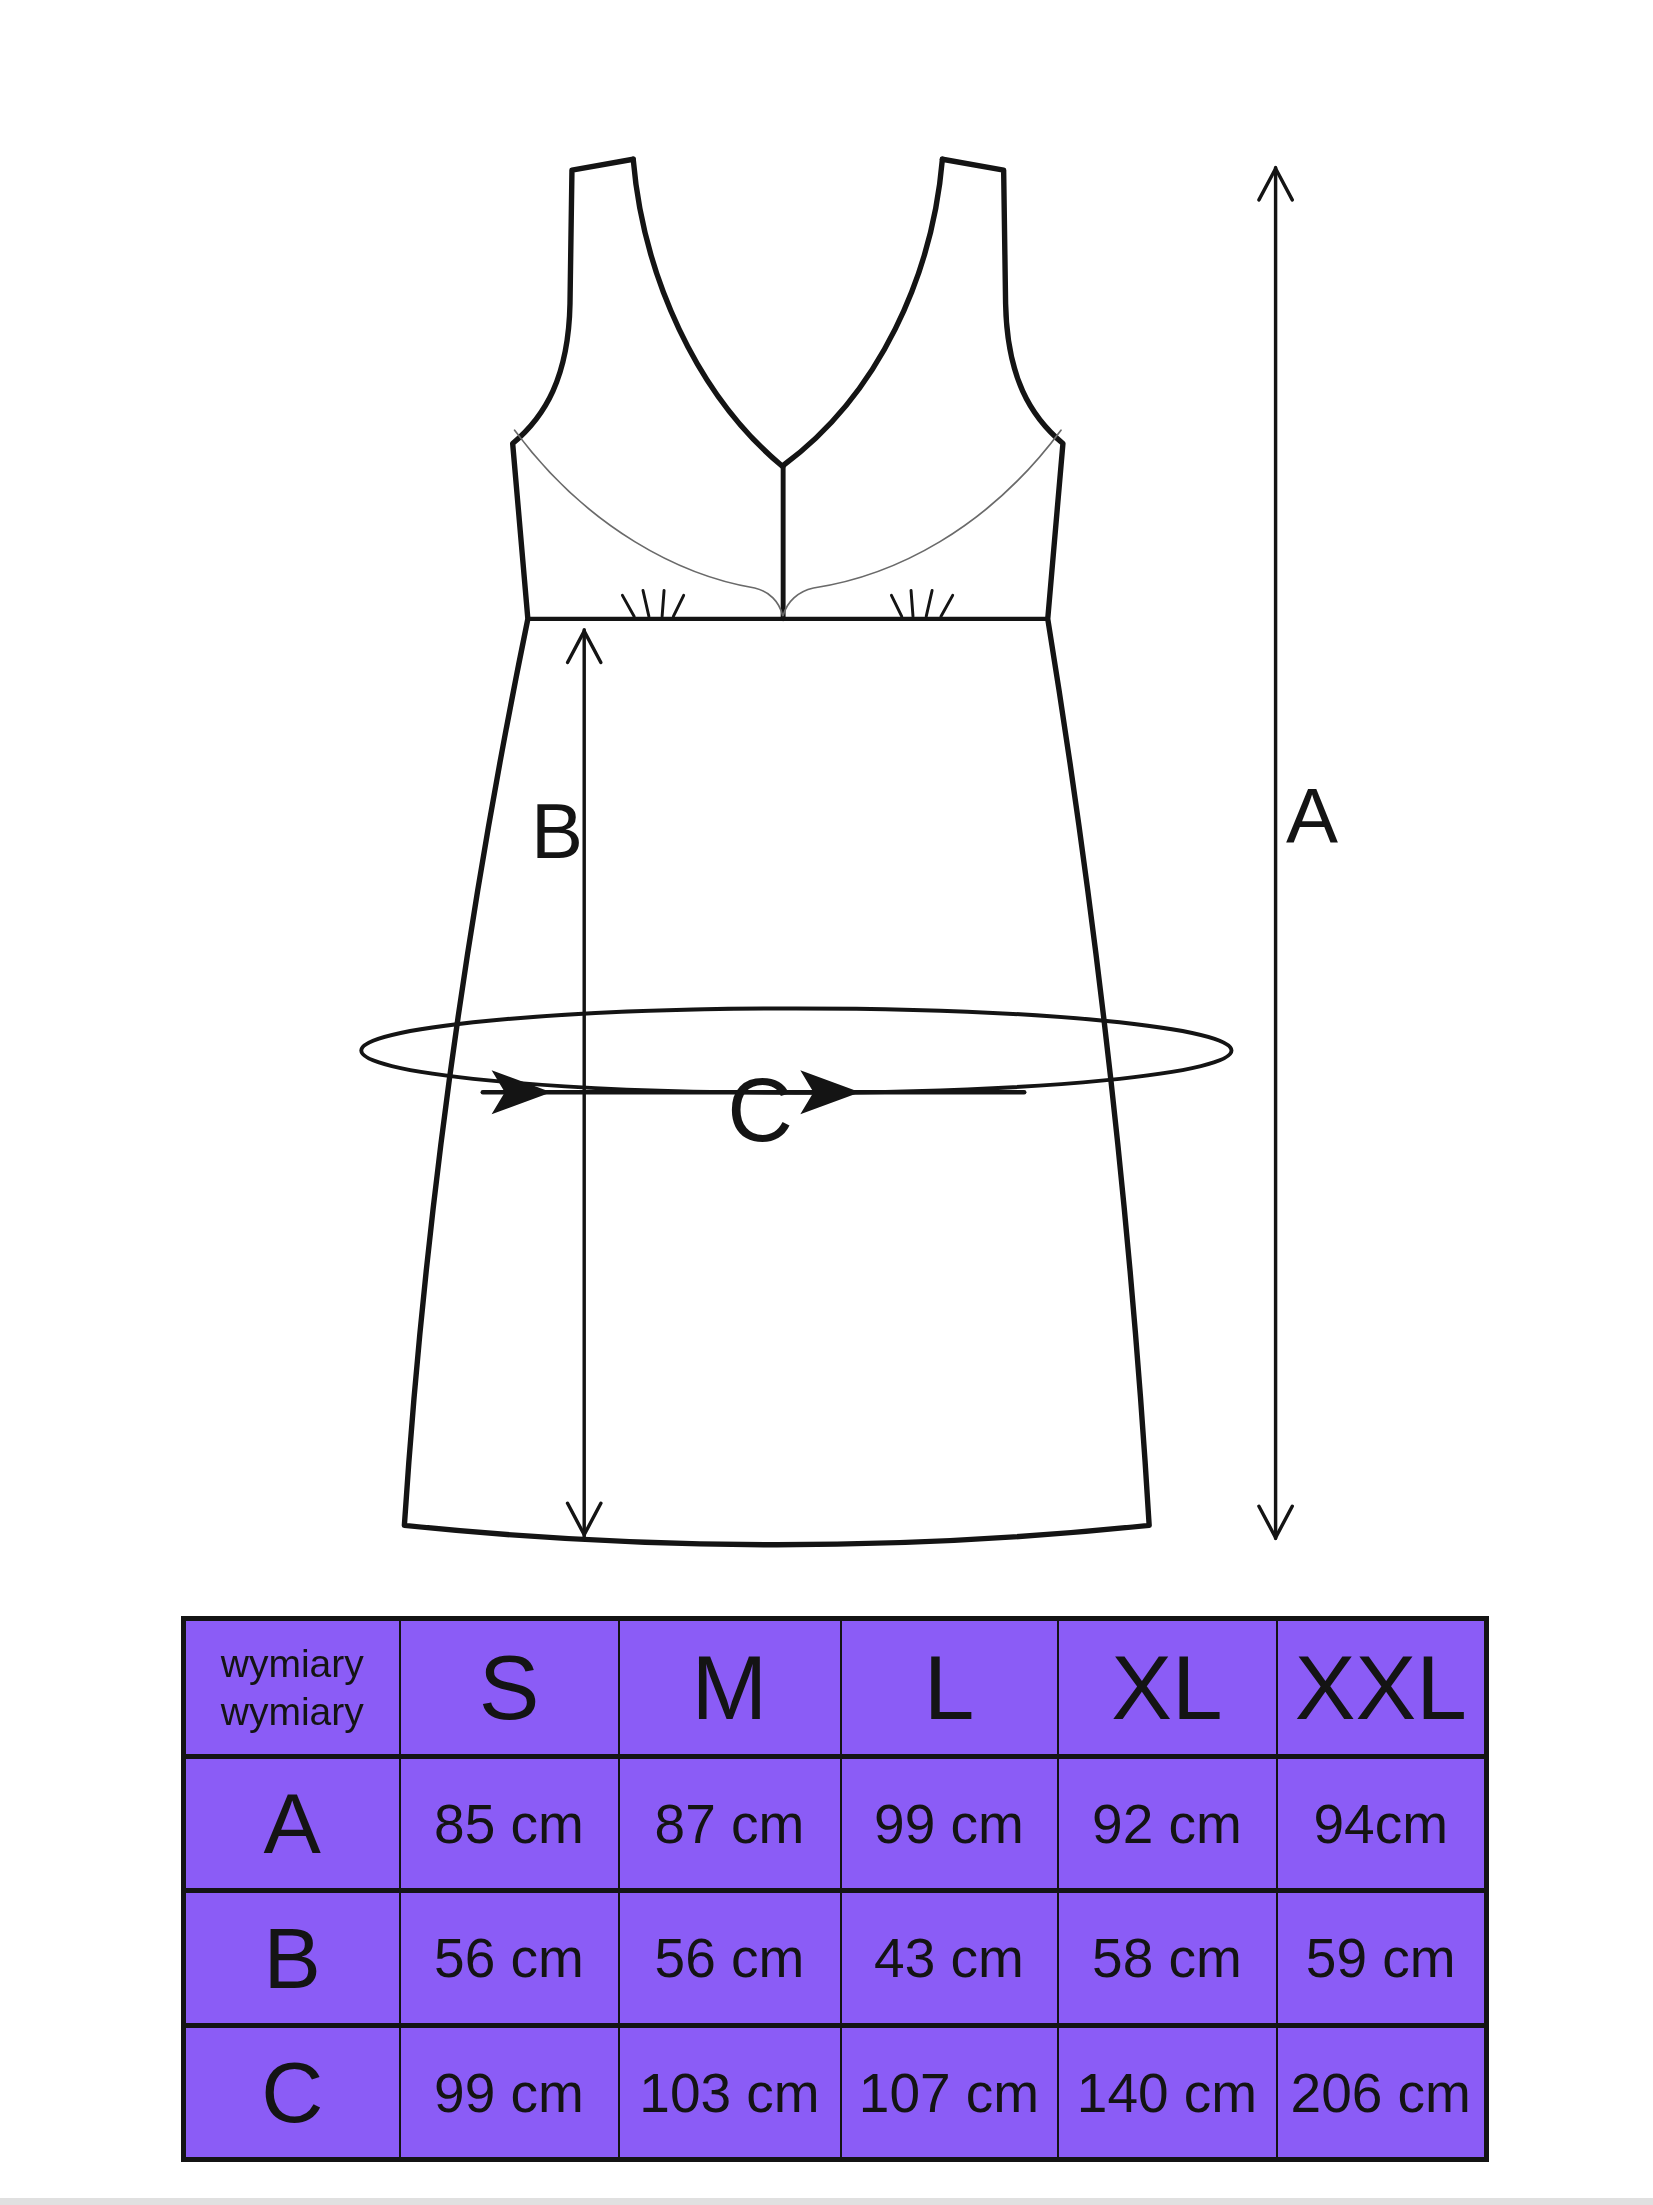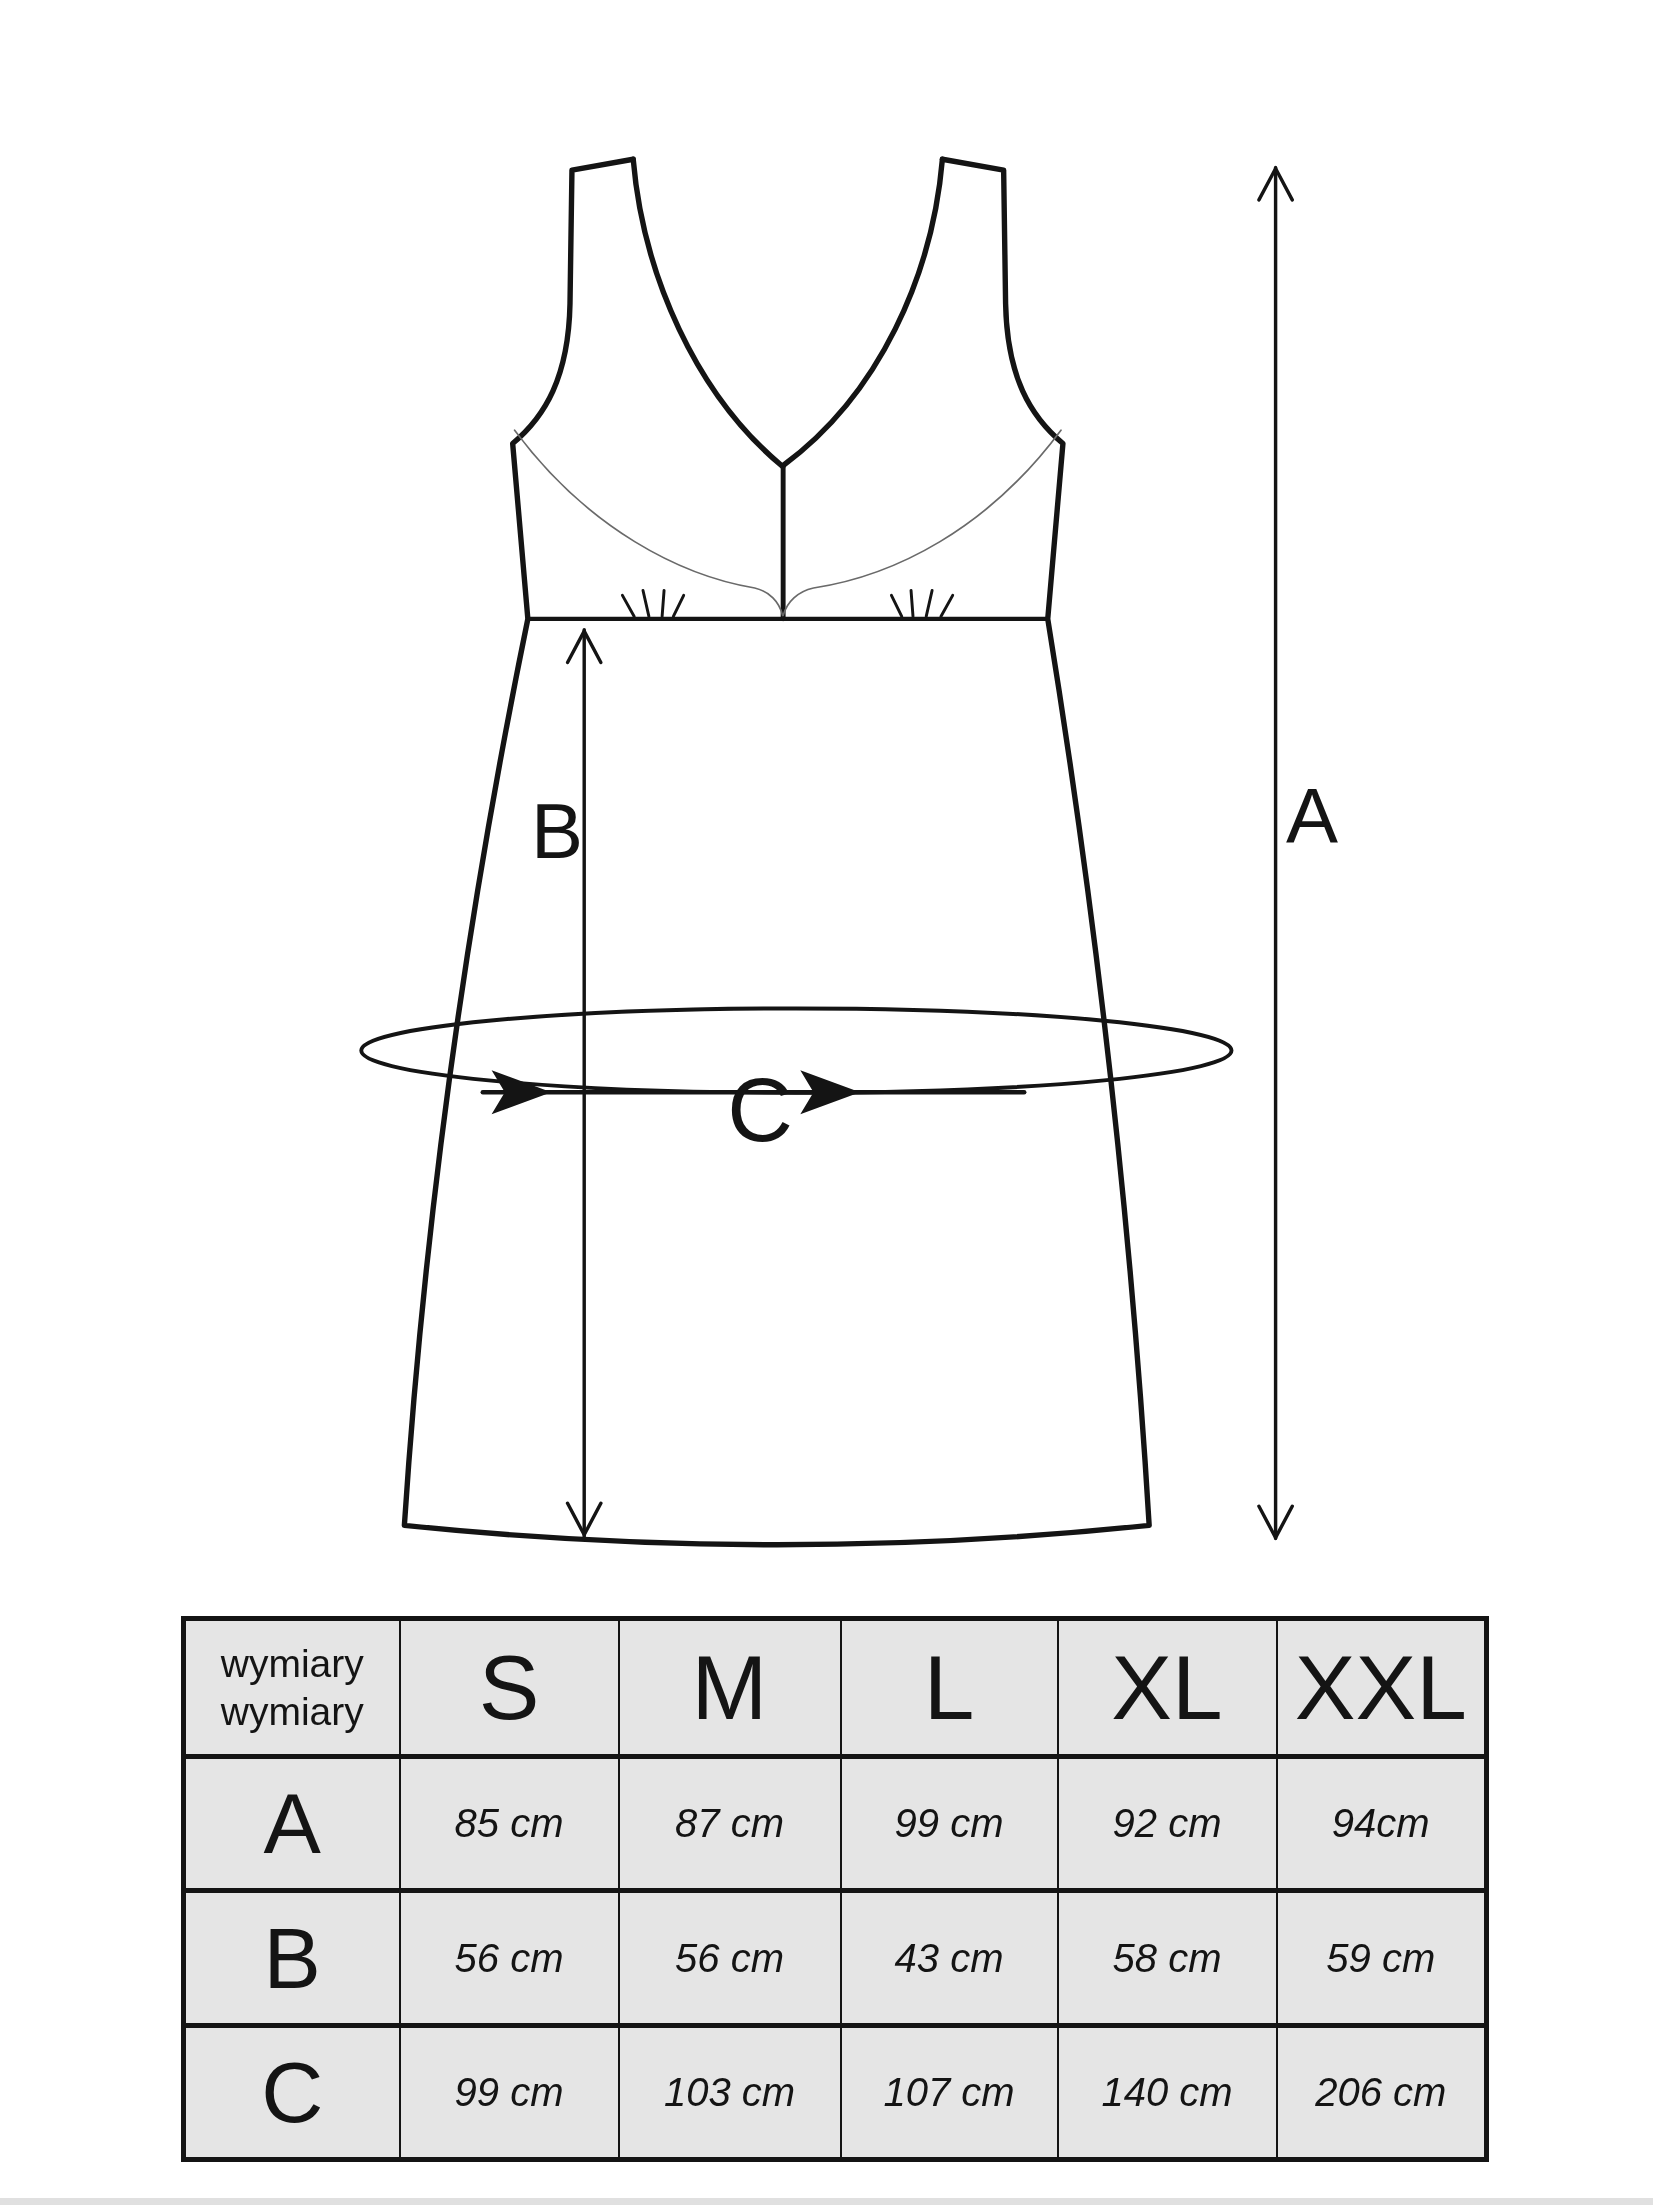--- a/index.html
+++ b/index.html
@@ -28,21 +28,21 @@
   .dim-label.c-size { font-size: 91px; }
 
   .size-table {
     position: absolute;
     left: 181px;
     top: 1616px;
     width: 1303px;
     height: 541px;
     border-collapse: collapse;
     table-layout: fixed;
-    background: #e5e5e5;
+    background: #8b5cf6;
   }
   .size-table td, .size-table th {
     border: 2.9px solid #141414;
     border-top-width: 5.4px;
     border-bottom-width: 5.4px;
     text-align: center;
     vertical-align: middle;
     padding: 0;
     overflow: hidden;
   }
@@ -57,22 +57,21 @@
     font-size: 91px;
     font-weight: 400;
     padding-bottom: 14.7px;
   }
   .row-label {
     font-size: 86px;
     font-weight: 400;
     padding-bottom: 19.6px;
   }
   .value-cell {
-    font-size: 40px;
-    font-style: italic;
+    font-size: 55px;
     font-weight: 400;
     padding-bottom: 34px;
   }
   .footer-bar {
     position: absolute;
     left: 0;
     top: 2198px;
     width: 1654px;
     height: 6.9px;
     background: #e0e0e0;

